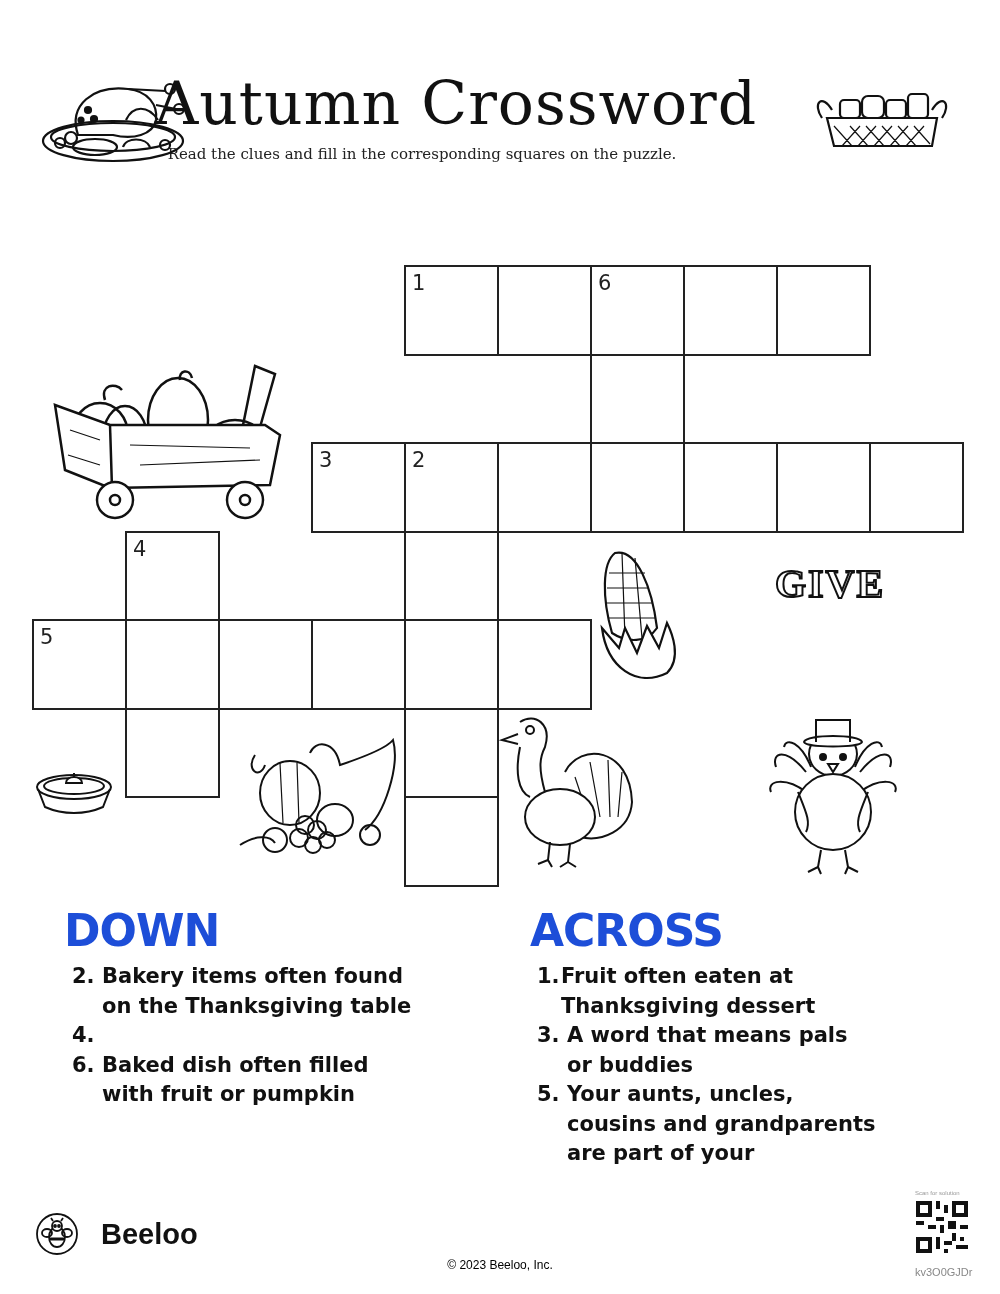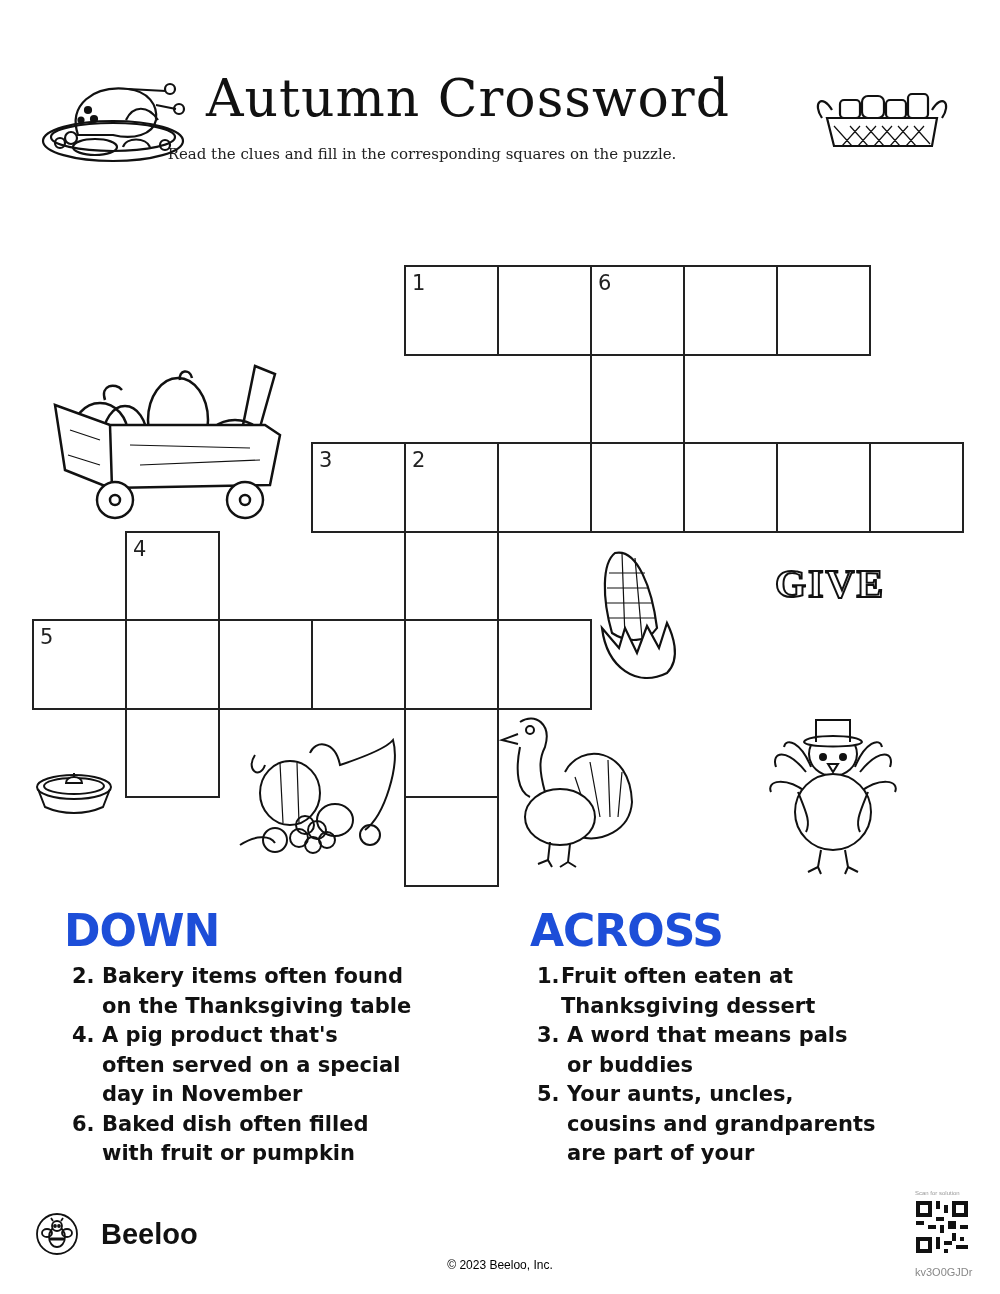--- a/index.html
+++ b/index.html
@@ -1,17 +1,17 @@
 <!DOCTYPE html>
 <html><head>
 <meta charset="utf-8">
 <style>
   html, body { margin:0; padding:0; background:#fff; }
   body { width:1000px; height:1294px; position:relative; overflow:hidden; font-family:"DejaVu Sans", sans-serif; color:#111; }
-  .title { position:absolute; left:12px; width:912px; top:68px; text-align:center; font-family:"DejaVu Serif", serif; font-size:52px; font-weight:normal; letter-spacing:1px; color:#111; }
+  .title { position:absolute; left:0; width:912px; top:68px; text-align:center; font-family:"DejaVu Serif", serif; font-size:60px; font-weight:normal; letter-spacing:1px; color:#111; }
   .subtitle { position:absolute; left:0; width:844px; top:145px; text-align:center; font-family:"DejaVu Serif", serif; font-size:15px; color:#222; }
   .grid { position:absolute; left:0; top:0; width:1000px; height:900px; }
   .cell { position:absolute; width:93px; height:88px; box-sizing:border-box; border:2px solid #222; background:#fff; }
   .cell .num { position:absolute; left:6px; top:4px; font-family:"DejaVu Sans", sans-serif; font-size:21px; color:#222; }
   .illus { position:absolute; }
   .clues-head { position:absolute; font-family:"DejaVu Sans", sans-serif; font-weight:bold; font-size:44px; letter-spacing:-1px; color:#1d4ed8; }
   .clue-list { position:absolute; font-family:"DejaVu Sans", sans-serif; font-weight:bold; font-size:21px; line-height:29.5px; color:#111; }
   .clue { display:flex; }
   .clue .n { width:30px; flex:none; }
   .clue .t { white-space:pre-line; }
@@ -172,23 +172,20 @@
 
 <div class="clues-head" style="left:64px;top:905px;">DOWN</div>
 <div class="clue-list" style="left:72px;top:962px;" id="down-list">
   <div class="clue">
       <span class="n">2.</span>
       <span class="t">Bakery items often found
 on the Thanksgiving table</span>
     </div>
   <div class="clue">
       <span class="n">4.</span>
-      <span class="t">A pig product that's
-often served on a special
-day in November</span>
     </div>
   <div class="clue">
       <span class="n">6.</span>
       <span class="t">Baked dish often filled
 with fruit or pumpkin</span>
     </div>
 </div>
 
 <div class="clues-head" style="left:530px;top:905px;">ACROSS</div>
 <div class="clue-list" style="left:537px;top:962px;">

